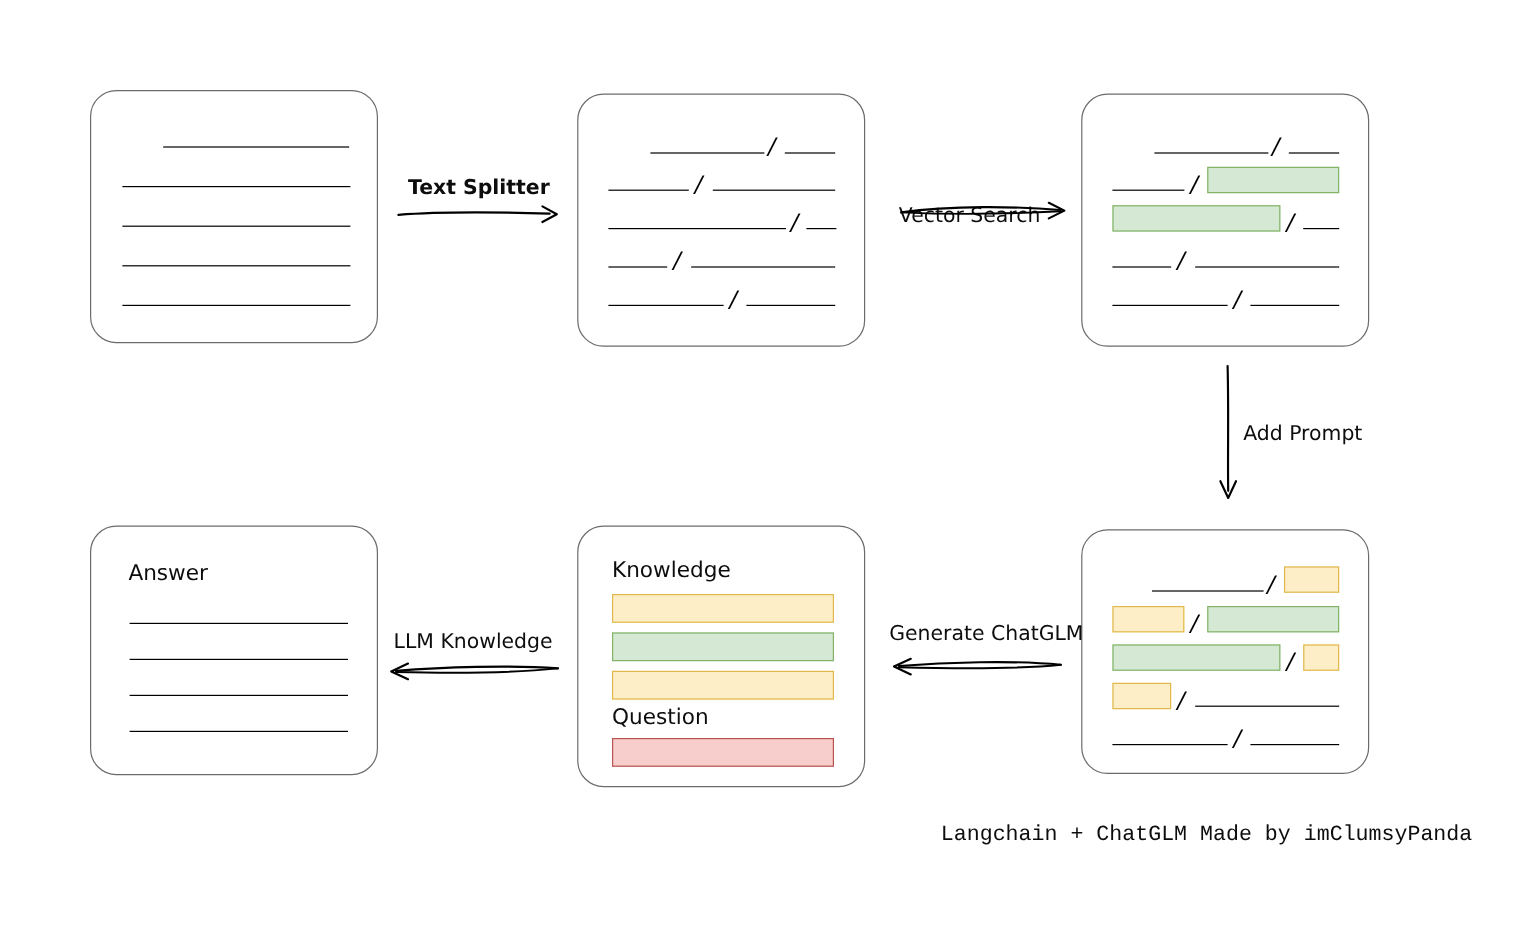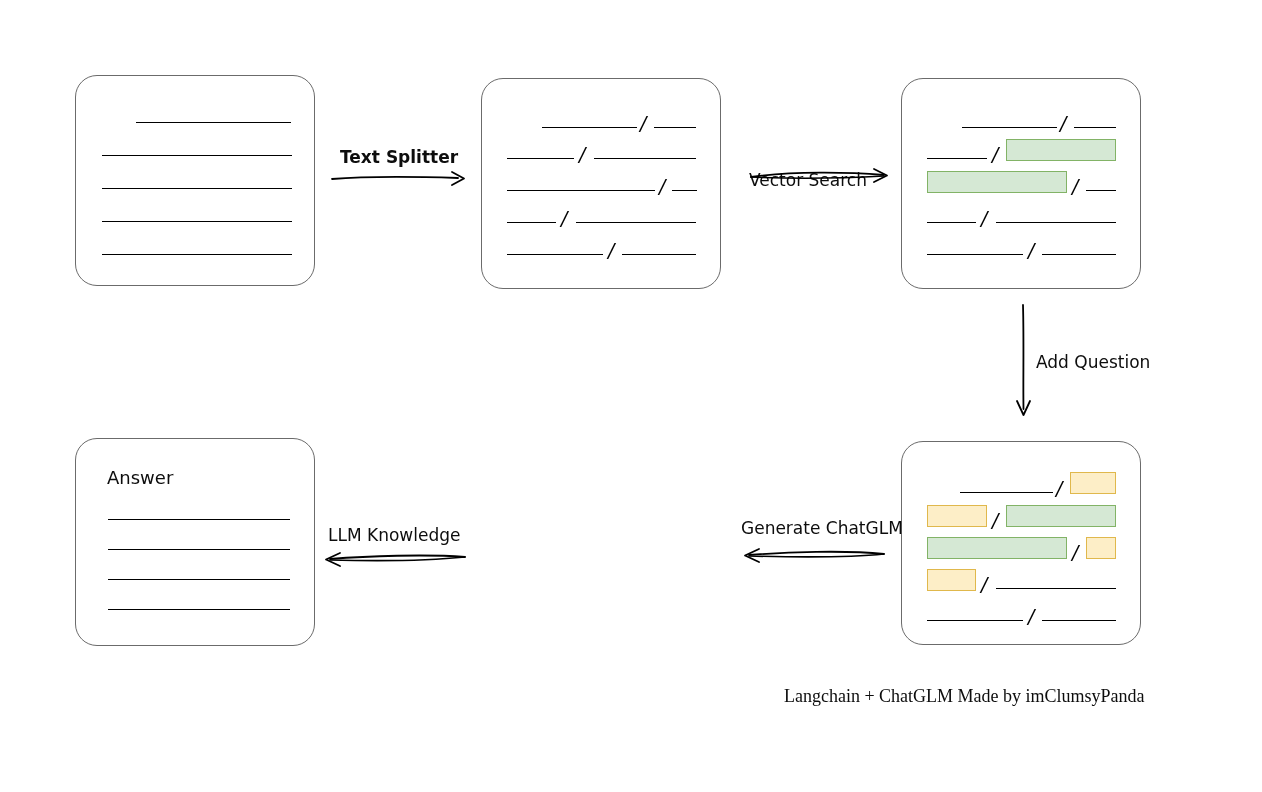--- a/index.html
+++ b/index.html
@@ -65,21 +65,21 @@
   .arrow-label {
     position: absolute;
     font-family: "DejaVu Sans", sans-serif;
     font-size: 17px;
     color: #0d0d0d;
     white-space: nowrap;
   }
   
   #credit {
     position: absolute;
-    font-family: Liberation Serif, serif;
+    font-family: Liberation Mono, monospace;
     font-size: 18px;
     color: #0d0d0d;
     white-space: nowrap;
   }
   svg.arrow-svg {
     position: absolute;
     overflow: visible;
   }
 </style>
 </head>
@@ -147,21 +147,21 @@
 
     <div class="seg" style="left:25px;  top:143px; width:49px;"></div>
     <div class="slash" style="left:79px;  top:143px;">/</div>
     <div class="seg" style="left:94px;  top:143px; width:120px;"></div>
 
     <div class="seg" style="left:25px;  top:175px; width:96px;"></div>
     <div class="slash" style="left:126px; top:175px;">/</div>
     <div class="seg" style="left:140px; top:175px; width:74px;"></div>
   </div>
 
-  <div class="arrow-label" style="left:1036px; top:352px;">Add Question</div>
+  <div class="arrow-label" style="left:1036px; top:352px;">Add Prompt</div>
   <svg class="arrow-svg" style="left:1012px; top:303px;" width="26" height="116" viewBox="0 0 26 116">
     <path d="M11,2 C12,40 11,75 11.5,106" fill="none" stroke="#000" stroke-width="1.8" stroke-linecap="round"></path>
     <path d="M5,98 L11.5,112 L18,98" fill="none" stroke="#000" stroke-width="1.8" stroke-linejoin="round" stroke-linecap="round"></path>
   </svg>
 
   <div class="doc-box" style="left:901px; top:441px; width:240px; height:204px;">
 
     <div class="seg" style="left:58px;  top:50px;  width:93px;"></div>
     <div class="slash" style="left:154px; top:50px;">/</div>
     <div class="chunk yellow" style="left:168px; top:30px; width:46px;"></div>
@@ -183,20 +183,28 @@
     <div class="seg" style="left:140px; top:178px; width:74px;"></div>
   </div>
 
   <div class="arrow-label" style="left:741px; top:518px;">Generate ChatGLM</div>
   <svg class="arrow-svg" style="left:737px; top:544px;" width="150" height="24" viewBox="0 0 150 24">
     <path d="M147,10 C108,6 50,8 12,11" fill="none" stroke="#000" stroke-width="1.8" stroke-linecap="round"></path>
     <path d="M147,10 C108,14 50,13 12,12" fill="none" stroke="#000" stroke-width="1.6" stroke-linecap="round"></path>
     <path d="M22,5 L8,11.5 L22,18" fill="none" stroke="#000" stroke-width="1.8" stroke-linejoin="round" stroke-linecap="round"></path>
   </svg>
 
+  <div class="doc-box" style="left:481px; top:438px; width:240px; height:218px;">
+    <div class="box-label" style="left:28px; top:26px;">Knowledge</div>
+    <div class="chunk yellow tall" style="left:28px; top:56px;  width:185px;"></div>
+    <div class="chunk green  tall" style="left:28px; top:88px;  width:185px;"></div>
+    <div class="chunk yellow tall" style="left:28px; top:120px; width:185px;"></div>
+    <div class="box-label" style="left:28px; top:148px;">Question</div>
+    <div class="chunk red tall" style="left:28px; top:176px; width:185px;"></div>
+  </div>
 
   <div class="arrow-label" style="left:328px; top:525px;">LLM Knowledge</div>
   <svg class="arrow-svg" style="left:318px; top:548px;" width="150" height="24" viewBox="0 0 150 24">
     <path d="M147,9 C108,6 50,8 12,11" fill="none" stroke="#000" stroke-width="1.8" stroke-linecap="round"></path>
     <path d="M147,9 C108,13 50,13 12,12" fill="none" stroke="#000" stroke-width="1.6" stroke-linecap="round"></path>
     <path d="M22,5 L8,11.5 L22,18" fill="none" stroke="#000" stroke-width="1.8" stroke-linejoin="round" stroke-linecap="round"></path>
   </svg>
 
   <div class="doc-box" style="left:75px; top:438px; width:240px; height:208px;">
     <div class="box-label" style="left:31px; top:28px;text-align:center;">Answer</div>

